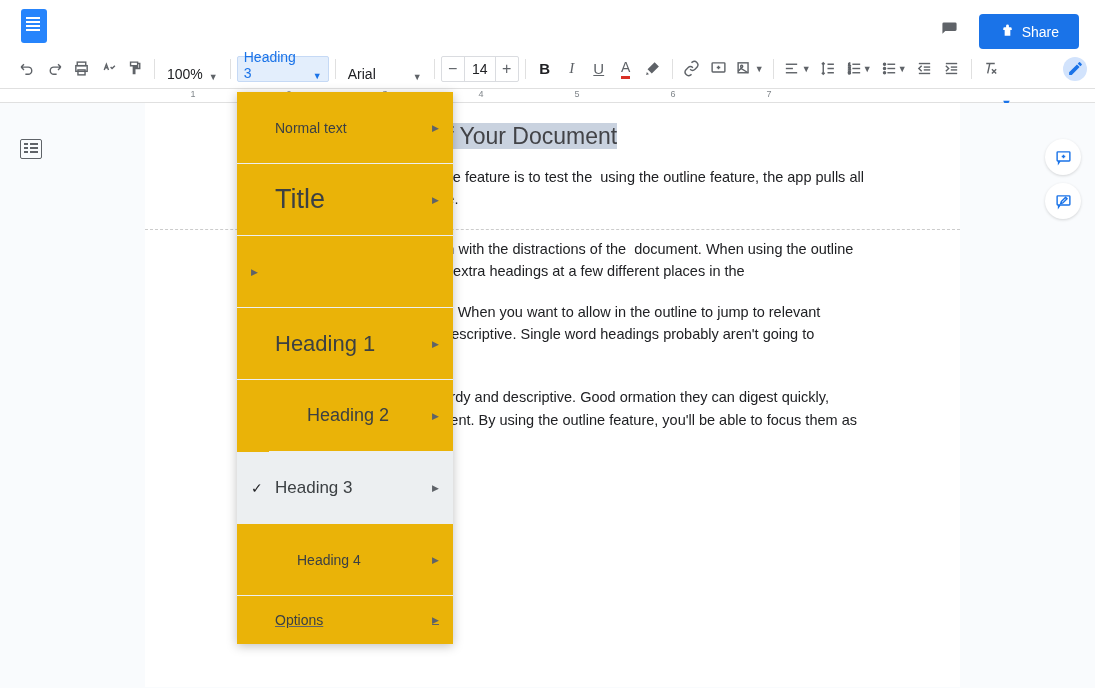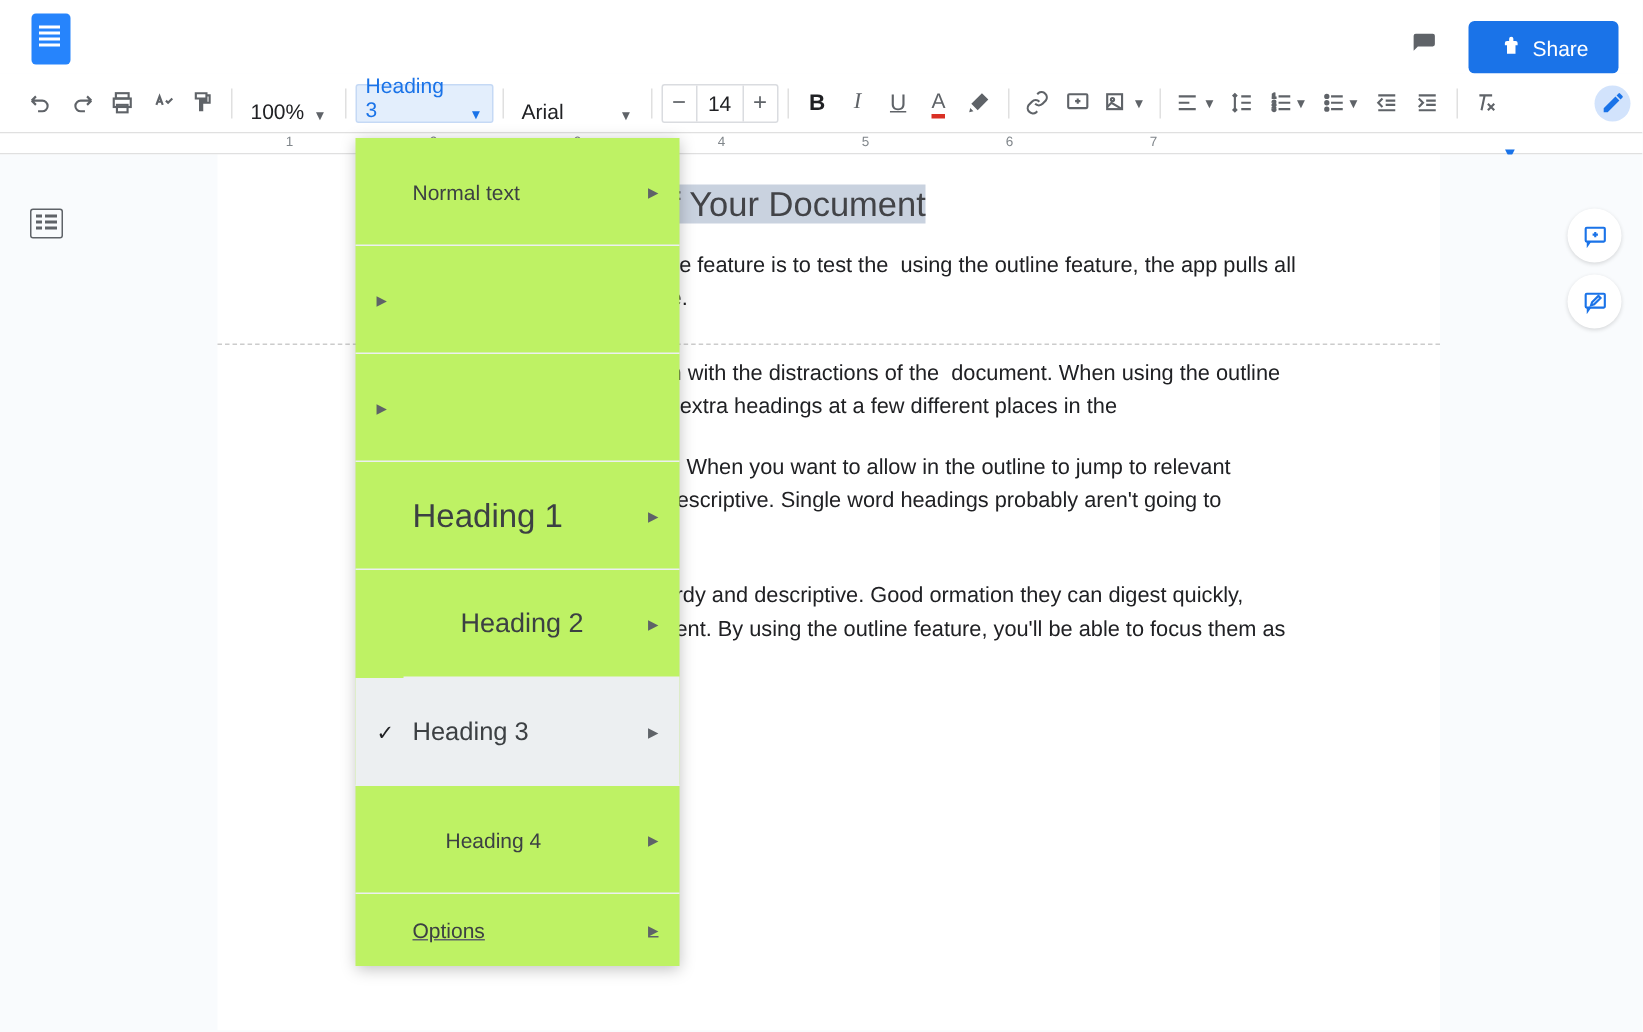--- a/index.html
+++ b/index.html
@@ -52,21 +52,21 @@
 
 .outline-icon { position: absolute; left: 20px; top: 36px; width: 22px; height: 20px; border: 1.5px solid #5f6368; border-radius: 2px; }
 .outline-icon::before { content: ''; position: absolute; left: 3px; top: 3px; width: 4px; height: 2px; background: #5f6368; box-shadow: 0 4px 0 #5f6368, 0 8px 0 #5f6368; }
 .outline-icon::after { content: ''; position: absolute; left: 9px; top: 3px; width: 8px; height: 2px; background: #5f6368; box-shadow: 0 4px 0 #5f6368, 0 8px 0 #5f6368; }
 
 
 .side-icons { position: absolute; right: 14px; top: 36px; display: flex; flex-direction: column; gap: 8px; }
 .side-icon { width: 36px; height: 36px; background: #fff; border-radius: 18px; box-shadow: 0 1px 3px rgba(0,0,0,0.15); display: flex; align-items: center; justify-content: center; color: #1a73e8; }
 
 
-.styles-menu { position: absolute; left: 237px; top: 92px; width: 216px; background: #bef264; box-shadow: 0 2px 10px rgba(0,0,0,0.25); z-index: 100; }
+.styles-menu { position: absolute; left: 237px; top: 92px; width: 216px; background: #eab308; box-shadow: 0 2px 10px rgba(0,0,0,0.25); z-index: 100; }
 .style-item { display: flex; align-items: center; padding: 0 14px; border-bottom: 1px solid #eceff1; position: relative; cursor: pointer; }
 .style-item.selected { background: #eceff1; }
 .style-check { position: absolute; left: 14px; font-size: 14px; color: #202124; }
 .style-label { flex: 1; padding-left: 24px; color: #3c4043; }
 .style-arrow { font-size: 9px; color: #5f6368; }
 .si-normal { height: 72px; font-size: 14px; }
 .si-title { height: 72px; font-size: 27px; }
 .si-subtitle { height: 72px; font-size: 16px; color: #5f6368; }
 .si-h1 { height: 72px; font-size: 22px; }
 .si-h2 { height: 72px; font-size: 18px; margin-left: 32px; }
@@ -293,20 +293,21 @@
       </div>
   </div>
 </div>
 
 <div class="styles-menu" id="styles-menu">
     <div class="style-item si-normal">
       <span class="style-label">Normal text</span>
       <span class="style-arrow">▶</span>
     </div>
     <div class="style-item si-title">
+      <span class="style-label">Title</span>
       <span class="style-arrow">▶</span>
     </div>
     <div class="style-item si-subtitle">
       <span class="style-arrow">▶</span>
     </div>
     <div class="style-item si-h1">
       <span class="style-label">Heading 1</span>
       <span class="style-arrow">▶</span>
     </div>
     <div class="style-item si-h2">

